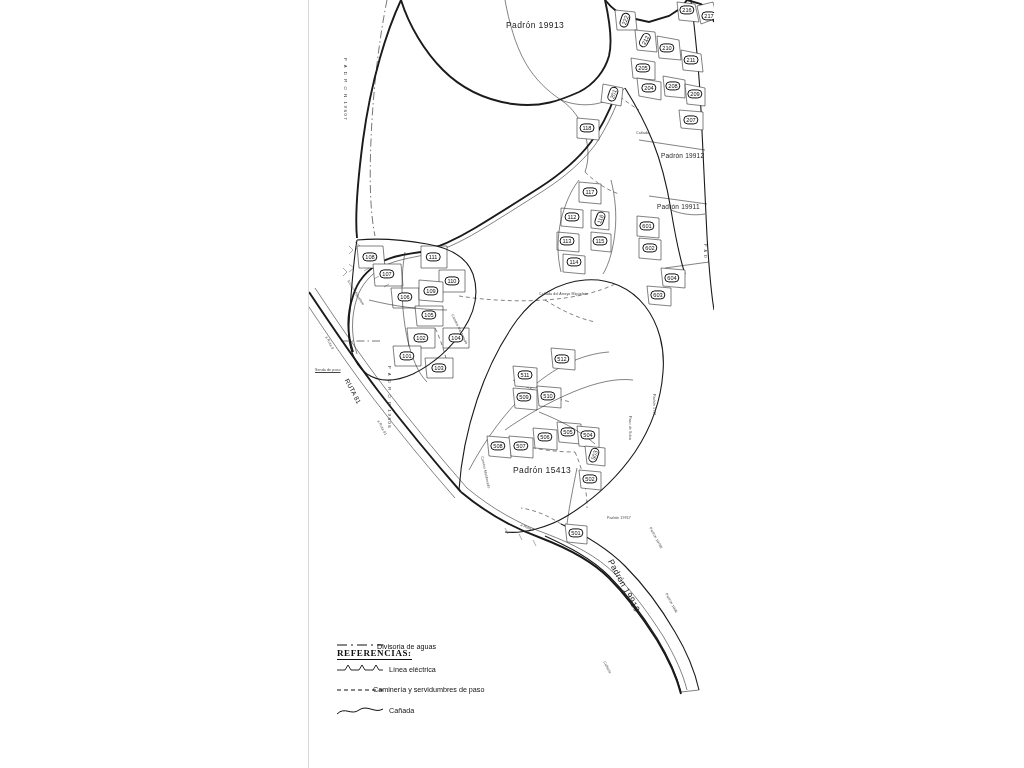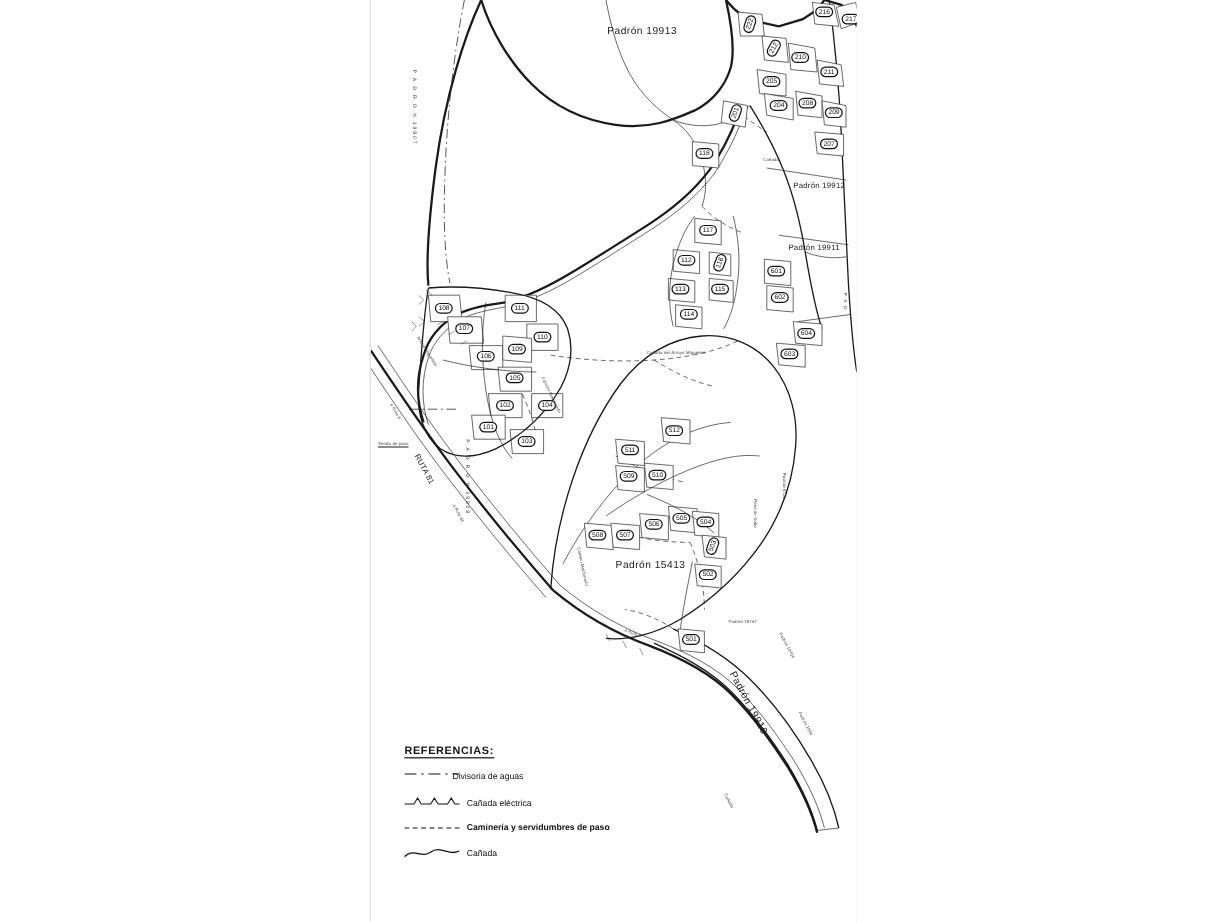--- a/index.html
+++ b/index.html
@@ -289,42 +289,42 @@
     <div class="lotnum" style="left:239px;top:396px;">510</div>
     <div class="lotnum" style="left:189px;top:446px;">508</div>
     <div class="lotnum" style="left:212px;top:446px;">507</div>
     <div class="lotnum" style="left:236px;top:437px;">506</div>
     <div class="lotnum" style="left:259px;top:432px;">505</div>
     <div class="lotnum" style="left:279px;top:435px;">504</div>
     <div class="lotnum" style="left:285px;top:455px;transform:rotate(-70deg);">503</div>
     <div class="lotnum" style="left:281px;top:479px;">502</div>
     <div class="lotnum" style="left:267px;top:533px;">501</div>
 
-    <div class="legend-title" style="left:28px;top:620px;">REFERENCIAS:</div>
+    <div class="legend-title" style="left:28px;top:648px;font-family:Liberation Serif, serif;">REFERENCIAS:</div>
 
     <div class="legend-sample" style="left:28px;top:640px;">
       <svg width="46" height="10">
           <path d="M0,5 L10,5 M14,5 L16,5 M20,5 L30,5 M34,5 L36,5 M40,5 L46,5" stroke="#111" stroke-width="1"></path>
         </svg>
     </div>
     <div class="legend-item" style="left:68px;top:642px;">Divisoria de aguas</div>
 
     <div class="legend-sample" style="left:28px;top:662px;">
       <svg width="46" height="12">
           <path d="M0,8 L8,8 l3,-5 l3,5 M14,8 L22,8 l3,-5 l3,5 M28,8 L36,8 l3,-5 l3,5 M42,8 L46,8" stroke="#111" stroke-width=".9" fill="none"></path>
         </svg>
     </div>
-    <div class="legend-item" style="left:80px;top:665px;">Cañada eléctrica</div>
+    <div class="legend-item" style="left:80px;top:665px;">Línea eléctrica</div>
 
     <div class="legend-sample" style="left:28px;top:685px;">
       <svg width="46" height="10">
           <path d="M0,5 L46,5" stroke="#111" stroke-width="1" stroke-dasharray="4 3"></path>
         </svg>
     </div>
-    <div class="legend-item" style="left:80px;top:685px;font-weight:bold;">Caminería y servidumbres de paso</div>
+    <div class="legend-item" style="left:64px;top:685px;">Caminería y servidumbres de paso</div>
 
     <div class="legend-sample" style="left:28px;top:704px;">
       <svg width="46" height="14">
           <path d="M0,10 C8,2 14,12 22,6 C30,0 38,10 46,5" stroke="#111" stroke-width="1" fill="none"></path>
         </svg>
     </div>
     <div class="legend-item" style="left:80px;top:706px;">Cañada</div>
 
   </div>
 </div>

